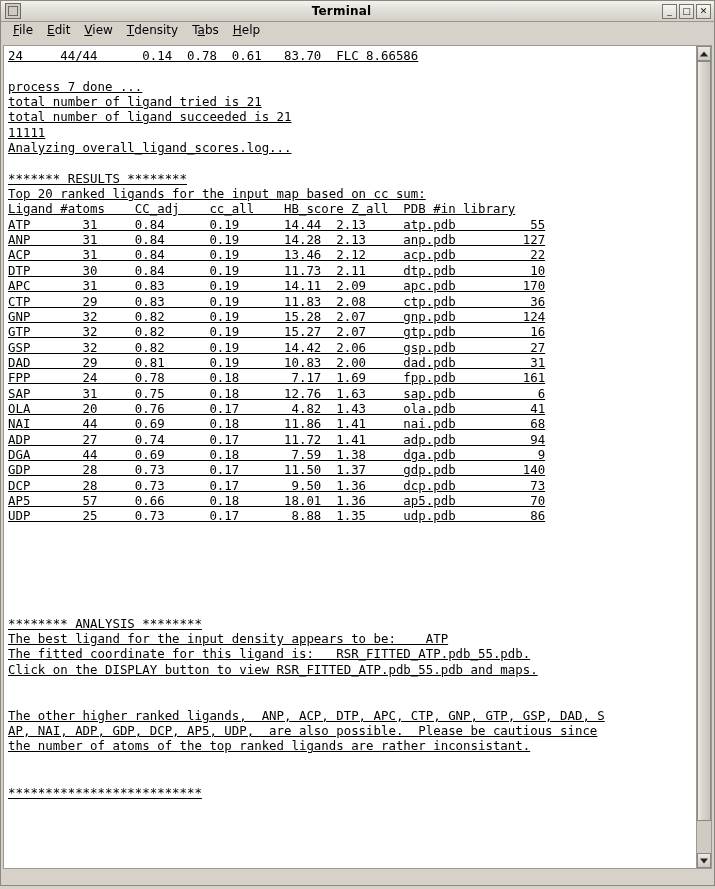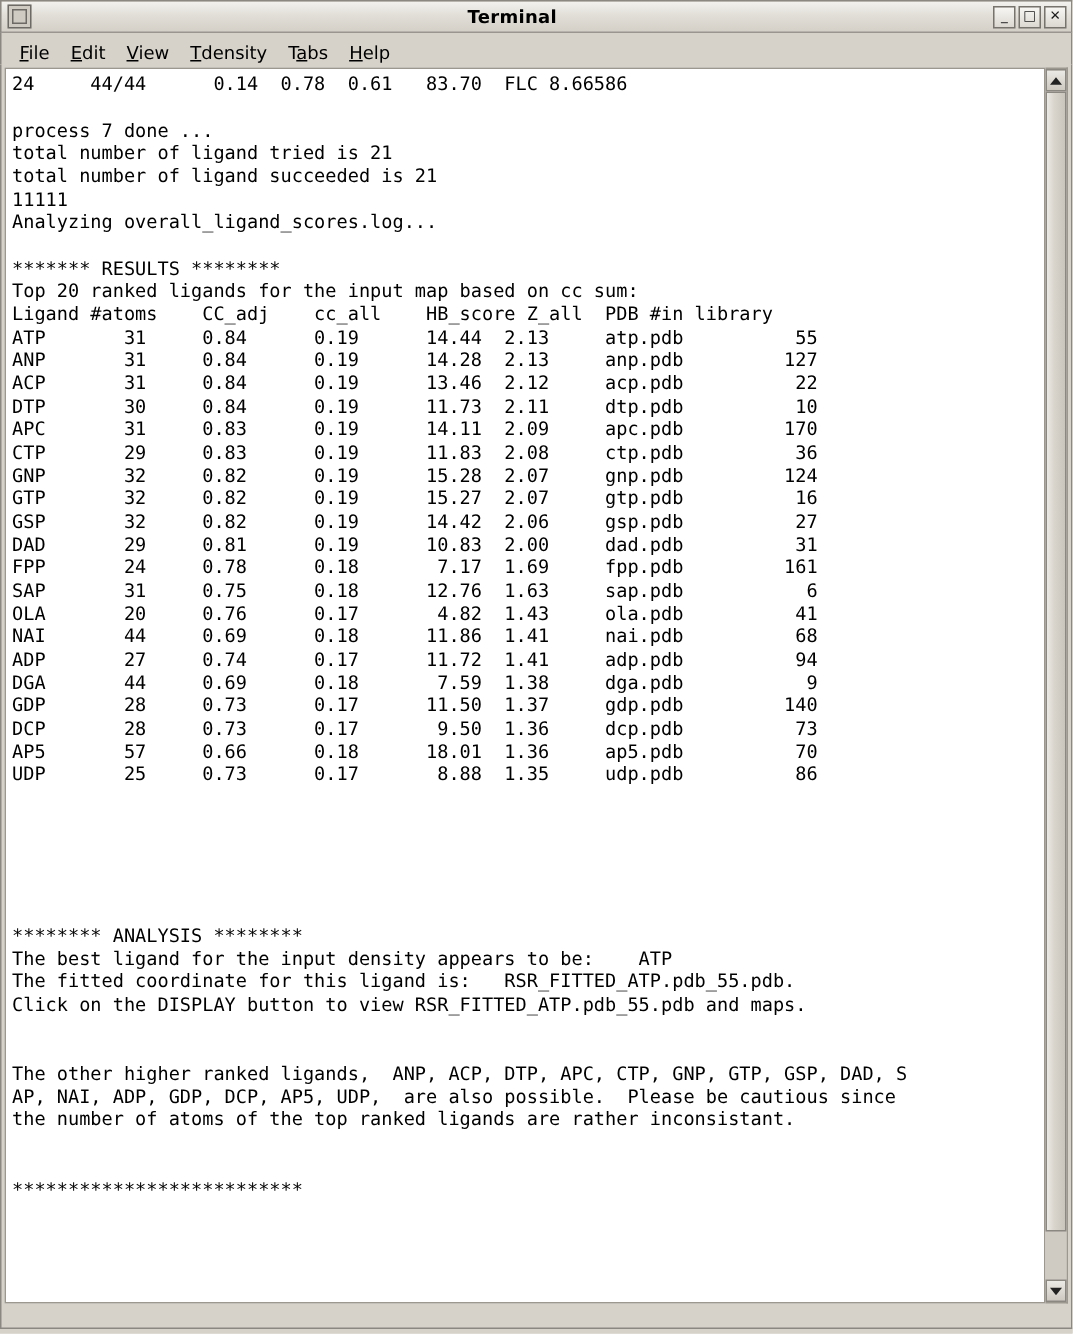--- a/index.html
+++ b/index.html
@@ -68,21 +68,21 @@
     box-sizing: border-box;
     cursor: pointer;
   }
   
   .menubar {
     height: 21px;
     background: #d6d2ca;
     border-left: 1px solid #8b8781;
     border-right: 1px solid #8b8781;
     display: flex;
-    align-items: flex-end;
+    align-items: flex-start;
     padding-left: 6px;
     box-sizing: border-box;
     gap: 2px;
   }
   .menu-item {
     font-size: 12px;
     color: #000;
     padding: 1px 6px;
     cursor: default;
   }
@@ -92,20 +92,21 @@
   
   .term-wrap {
     position: relative;
     height: 843px;
     box-sizing: border-box;
     border: 1px solid #8b8781;
     border-top: none;
     background: #d6d2ca;
     padding: 2px 2px 16px 2px;
     display: flex;
+    text-decoration: underline;
   }
   .term-screen {
     flex: 1 1 auto;
     background: #ffffff;
     overflow: hidden;
     position: relative;
     border: 1px solid #9c9890;
     box-sizing: border-box;
   }
   pre.term-text {

